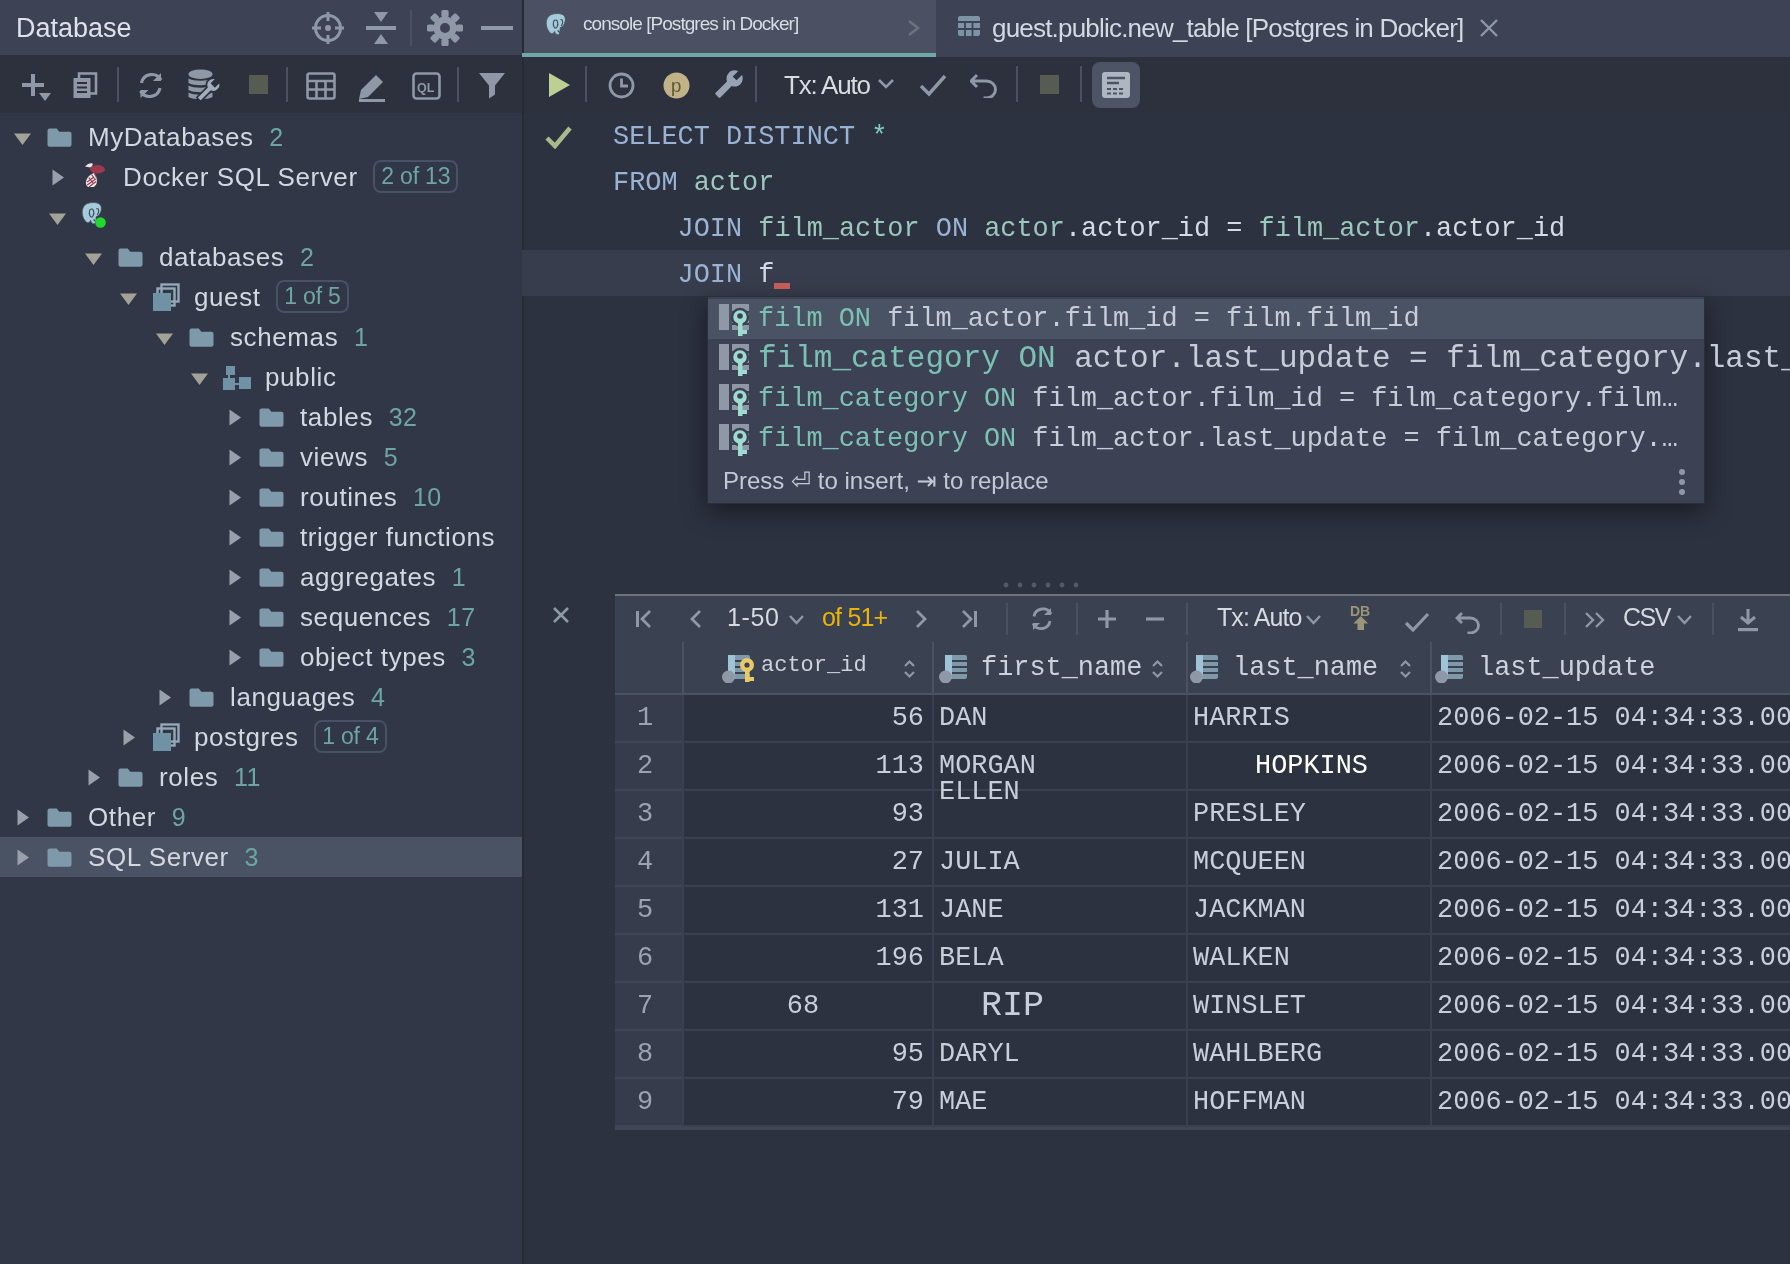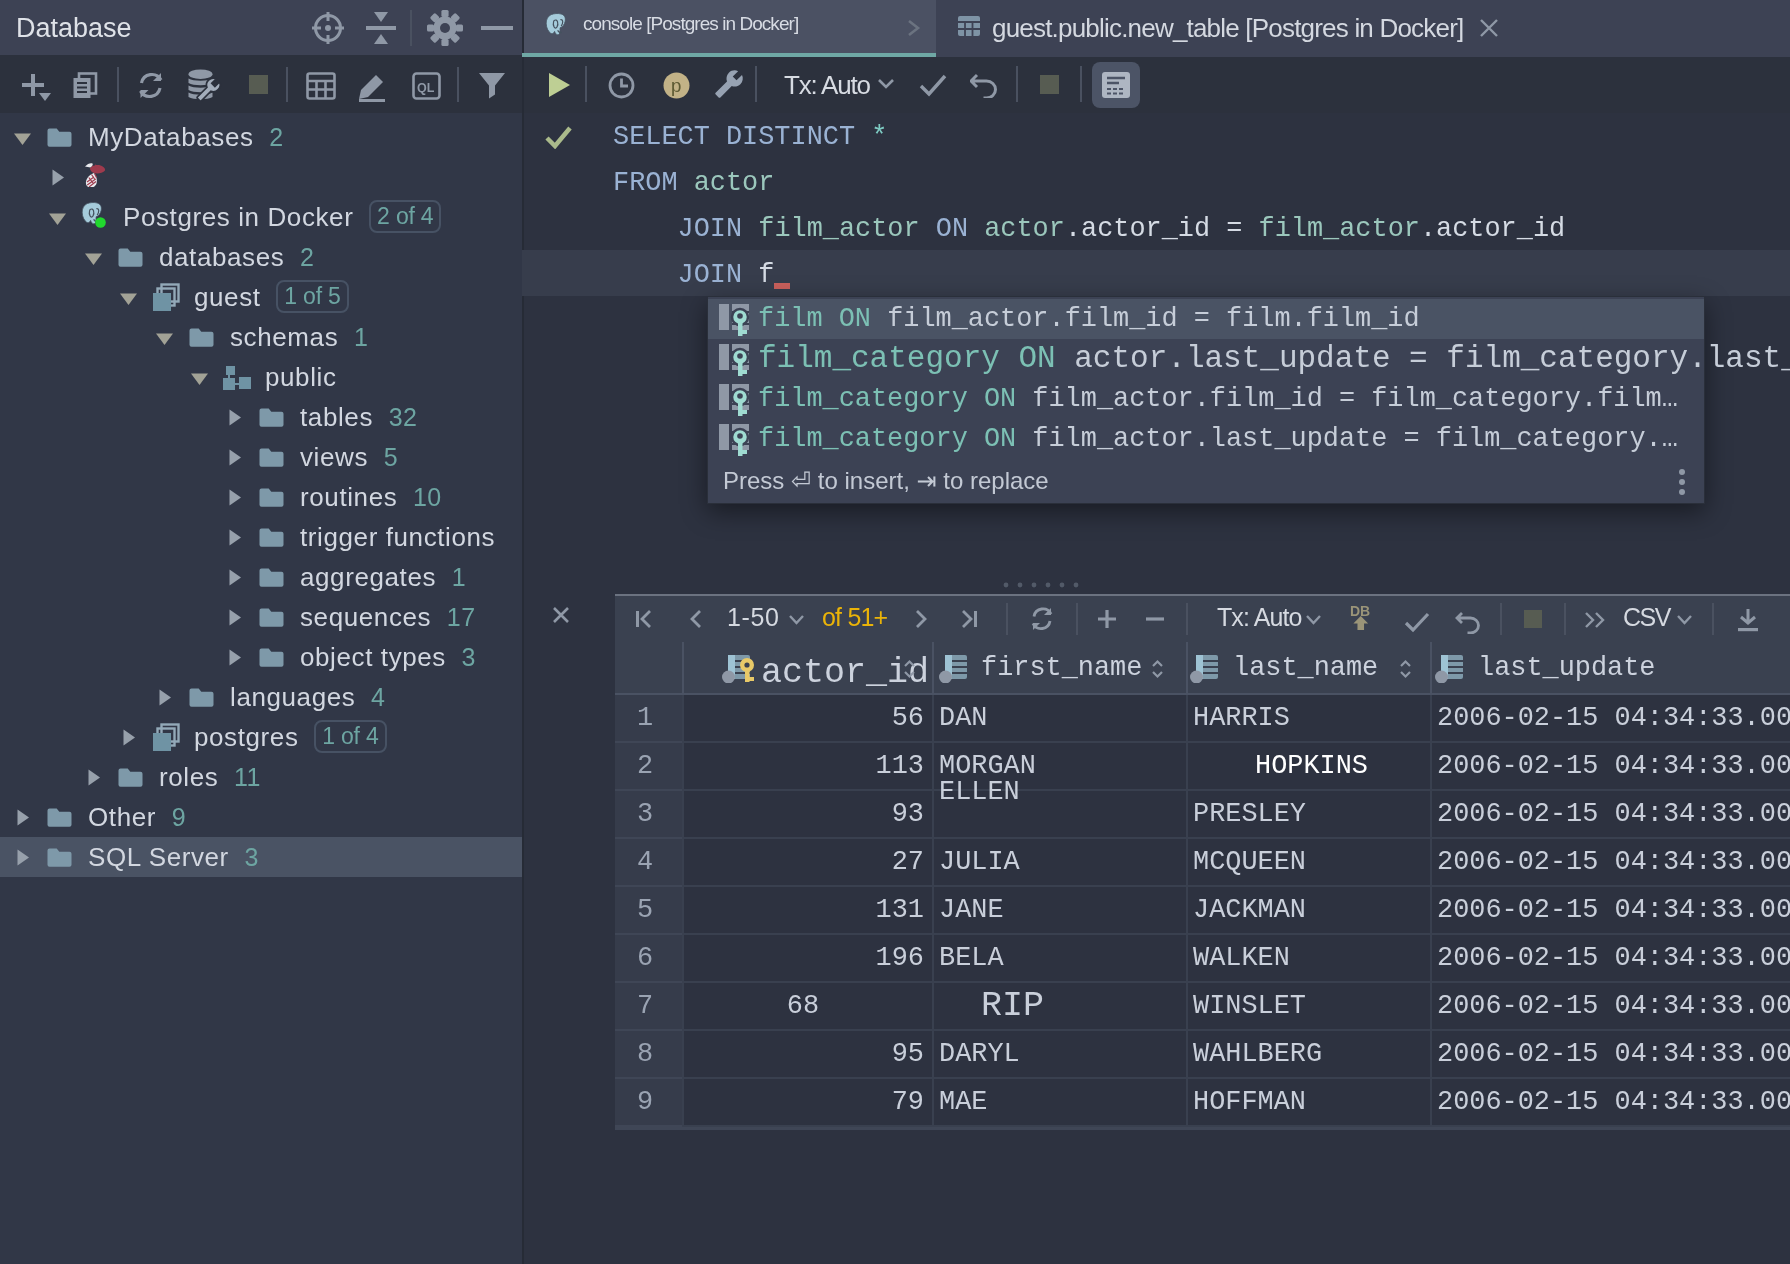--- a/index.html
+++ b/index.html
@@ -94,31 +94,31 @@
     <div class="row" style="left:88px;top:117px;font-size:26px;letter-spacing:0.6px;color:#d2d7e0">MyDatabases&nbsp;&nbsp;<span class="cnt">2</span></div>
 <svg style="position:absolute;left:48px;top:168px" width="18" height="18" viewBox="0 0 18 18">
       <path d="M4.5 1.5 L16 9.5 L4.5 17.5 Z" fill="#97a0ab"></path>
     </svg>
     <svg style="position:absolute;left:81px;top:162px" width="26" height="25" viewBox="0 0 26 25">
       <path d="M4 4.5 C6.5 1.5 10 0.5 11.5 1.5 C12.3 2.5 11.2 4.2 9.5 5.5 Z" fill="#e9eaee"></path>
       <path d="M9 6 C12 3.5 16 2.5 19.5 3.5 C23.5 4.8 25 7.5 23.5 9 C21.5 11 17 12 13 11 C10.5 10.3 8.8 8.2 9 6 Z" fill="#9e3a4d"></path>
       <path d="M13 11 C15.5 14 16.5 18 15.5 21.5 C14.5 24.5 11.5 26 8.5 25.5 C6 25 4.5 22.5 5 19.5 C5.6 16 8.5 12.5 13 11 Z" fill="#e9eaee"></path>
       <path d="M6 20 l7-5 M6.2 23 l8.5-6 M8 25 l7-5.5 M13.5 11.5 l2 4 M10.5 12.5 l3.5 5 M7.8 15.5 l4.2 5.5 M11 4 l4 1.5 M14 3 l4.5 2" stroke="#9e3a4d" stroke-width="1.2" fill="none"></path>
     </svg>
+    <div class="row" style="left:123px;top:157px;font-size:26px;letter-spacing:0.6px;color:#d2d7e0">Docker SQL Server&nbsp;&nbsp;<span class="badge">2 of 13</span></div>
 <svg style="position:absolute;left:48px;top:209px" width="18" height="18" viewBox="0 0 18 18">
       <path d="M1 4.5 L18 4.5 L9.5 16 Z" fill="#a2a296"></path>
     </svg>
     <svg style="position:absolute;left:81px;top:202px" width="25" height="26" viewBox="0 0 25 26">
       <path d="M6.2 1.6 C2.8 3 1 6.8 1.2 10.8 C1.4 14.8 3.2 18.6 5.6 20.2 C7 21.1 8.4 20.6 9.2 19.2 L9.6 18.4 C10.2 20.4 11.4 21.8 12.8 21.8 C14 21.8 14.8 20.8 15 18.8 L15.1 14.8 C17.6 14 19.6 11.4 20.2 8.2 C20.9 4.6 19.3 1.8 16.2 1 C12.9 0.1 9 0.5 6.2 1.6 Z" fill="#a5cbdb" stroke="#45525f" stroke-width="0.8"></path>
       <path d="M9.2 7.4 C10.6 6.6 12 7 12.5 8.6 C13 10.2 12.8 12.6 12 14 C11.2 15.4 9.8 15.4 9.1 14 C8.3 12.5 8.2 10 8.6 8.6 Z" fill="none" stroke="#45525f" stroke-width="1.2"></path>
       <path d="M15.4 6.6 C16.8 6.3 17.7 7.1 17.7 8.7 C17.7 10.3 17.1 12 16.1 13" fill="none" stroke="#45525f" stroke-width="1.2"></path>
       <path d="M12.6 17.4 C13.6 19.2 15.2 19.9 16.8 19.3" fill="none" stroke="#45525f" stroke-width="1.2"></path>
       <circle cx="19.5" cy="20.5" r="5.3" fill="#21d82e"></circle>
     </svg>
-    <div class="row" style="left:123px;top:197px;font-size:26px;letter-spacing:0.6px;color:#d2d7e0">Postgres in Docker&nbsp;&nbsp;<span class="badge">2 of 4</span></div>
 <svg style="position:absolute;left:84px;top:249px" width="18" height="18" viewBox="0 0 18 18">
       <path d="M1 4.5 L18 4.5 L9.5 16 Z" fill="#a2a296"></path>
     </svg>
     <svg style="position:absolute;left:117px;top:245px" width="26" height="24" viewBox="0 0 26 24">
       <path d="M1.5 5.5 q0-2 2-2 h7.2 l2.6 3.2 h10.2 q2 0 2 2 v11 q0 2-2 2 h-20 q-2 0-2-2 z" fill="#7e99a9"></path>
     </svg>
     <div class="row" style="left:159px;top:237px;font-size:26px;letter-spacing:0.6px;color:#d2d7e0">databases&nbsp;&nbsp;<span class="cnt">2</span></div>
 <svg style="position:absolute;left:119px;top:289px" width="18" height="18" viewBox="0 0 18 18">
       <path d="M1 4.5 L18 4.5 L9.5 16 Z" fill="#a2a296"></path>
     </svg>
@@ -384,21 +384,21 @@
 <svg style="position:absolute;left:722px;top:655px" width="34" height="28" viewBox="0 0 34 28">
     <rect x="6" y="0" width="22" height="24" rx="2" fill="#7e99a9"></rect>
     <rect x="6" y="0" width="7" height="24" fill="#9ec3d4"></rect>
     <path d="M13 6 h15 M13 12 h15 M13 18 h15" stroke="#3a4150" stroke-width="1.8"></path>
     <circle cx="6.5" cy="22" r="6.5" fill="#8f98a6"></circle>
     <circle cx="25" cy="10" r="7" fill="#e8c968"></circle>
     <circle cx="25" cy="10" r="2.6" fill="#3a4150"></circle>
     <rect x="23" y="15" width="4.5" height="12" fill="#e8c968"></rect>
     <rect x="23" y="22" width="9" height="4" fill="#e8c968"></rect>
   </svg>
-<div class="abs mono" style="left:761px;top:653px;font-size:35px;color:#ccd2dd">actor_id</div>
+<div class="abs mono" style="left:761px;top:653px;font-size:22px;color:#ccd2dd">actor_id</div>
 <svg style="position:absolute;left:901px;top:659px" width="17" height="20" viewBox="0 0 17 20">
     <path d="M4 7 l4.5-4.5 4.5 4.5" stroke="#8f98a6" stroke-width="2.2" fill="none"></path>
     <path d="M4 13 l4.5 4.5 4.5-4.5" stroke="#8f98a6" stroke-width="2.2" fill="none"></path>
   </svg>
 <svg style="position:absolute;left:939px;top:655px" width="30" height="28" viewBox="0 0 30 28">
     <rect x="6" y="0" width="22" height="24" rx="2" fill="#7e99a9"></rect>
     <rect x="6" y="0" width="7" height="24" fill="#9ec3d4"></rect>
     <path d="M13 6 h15 M13 12 h15 M13 18 h15" stroke="#3a4150" stroke-width="1.8"></path>
     <circle cx="6.5" cy="22" r="6.5" fill="#8f98a6"></circle>
   </svg>

